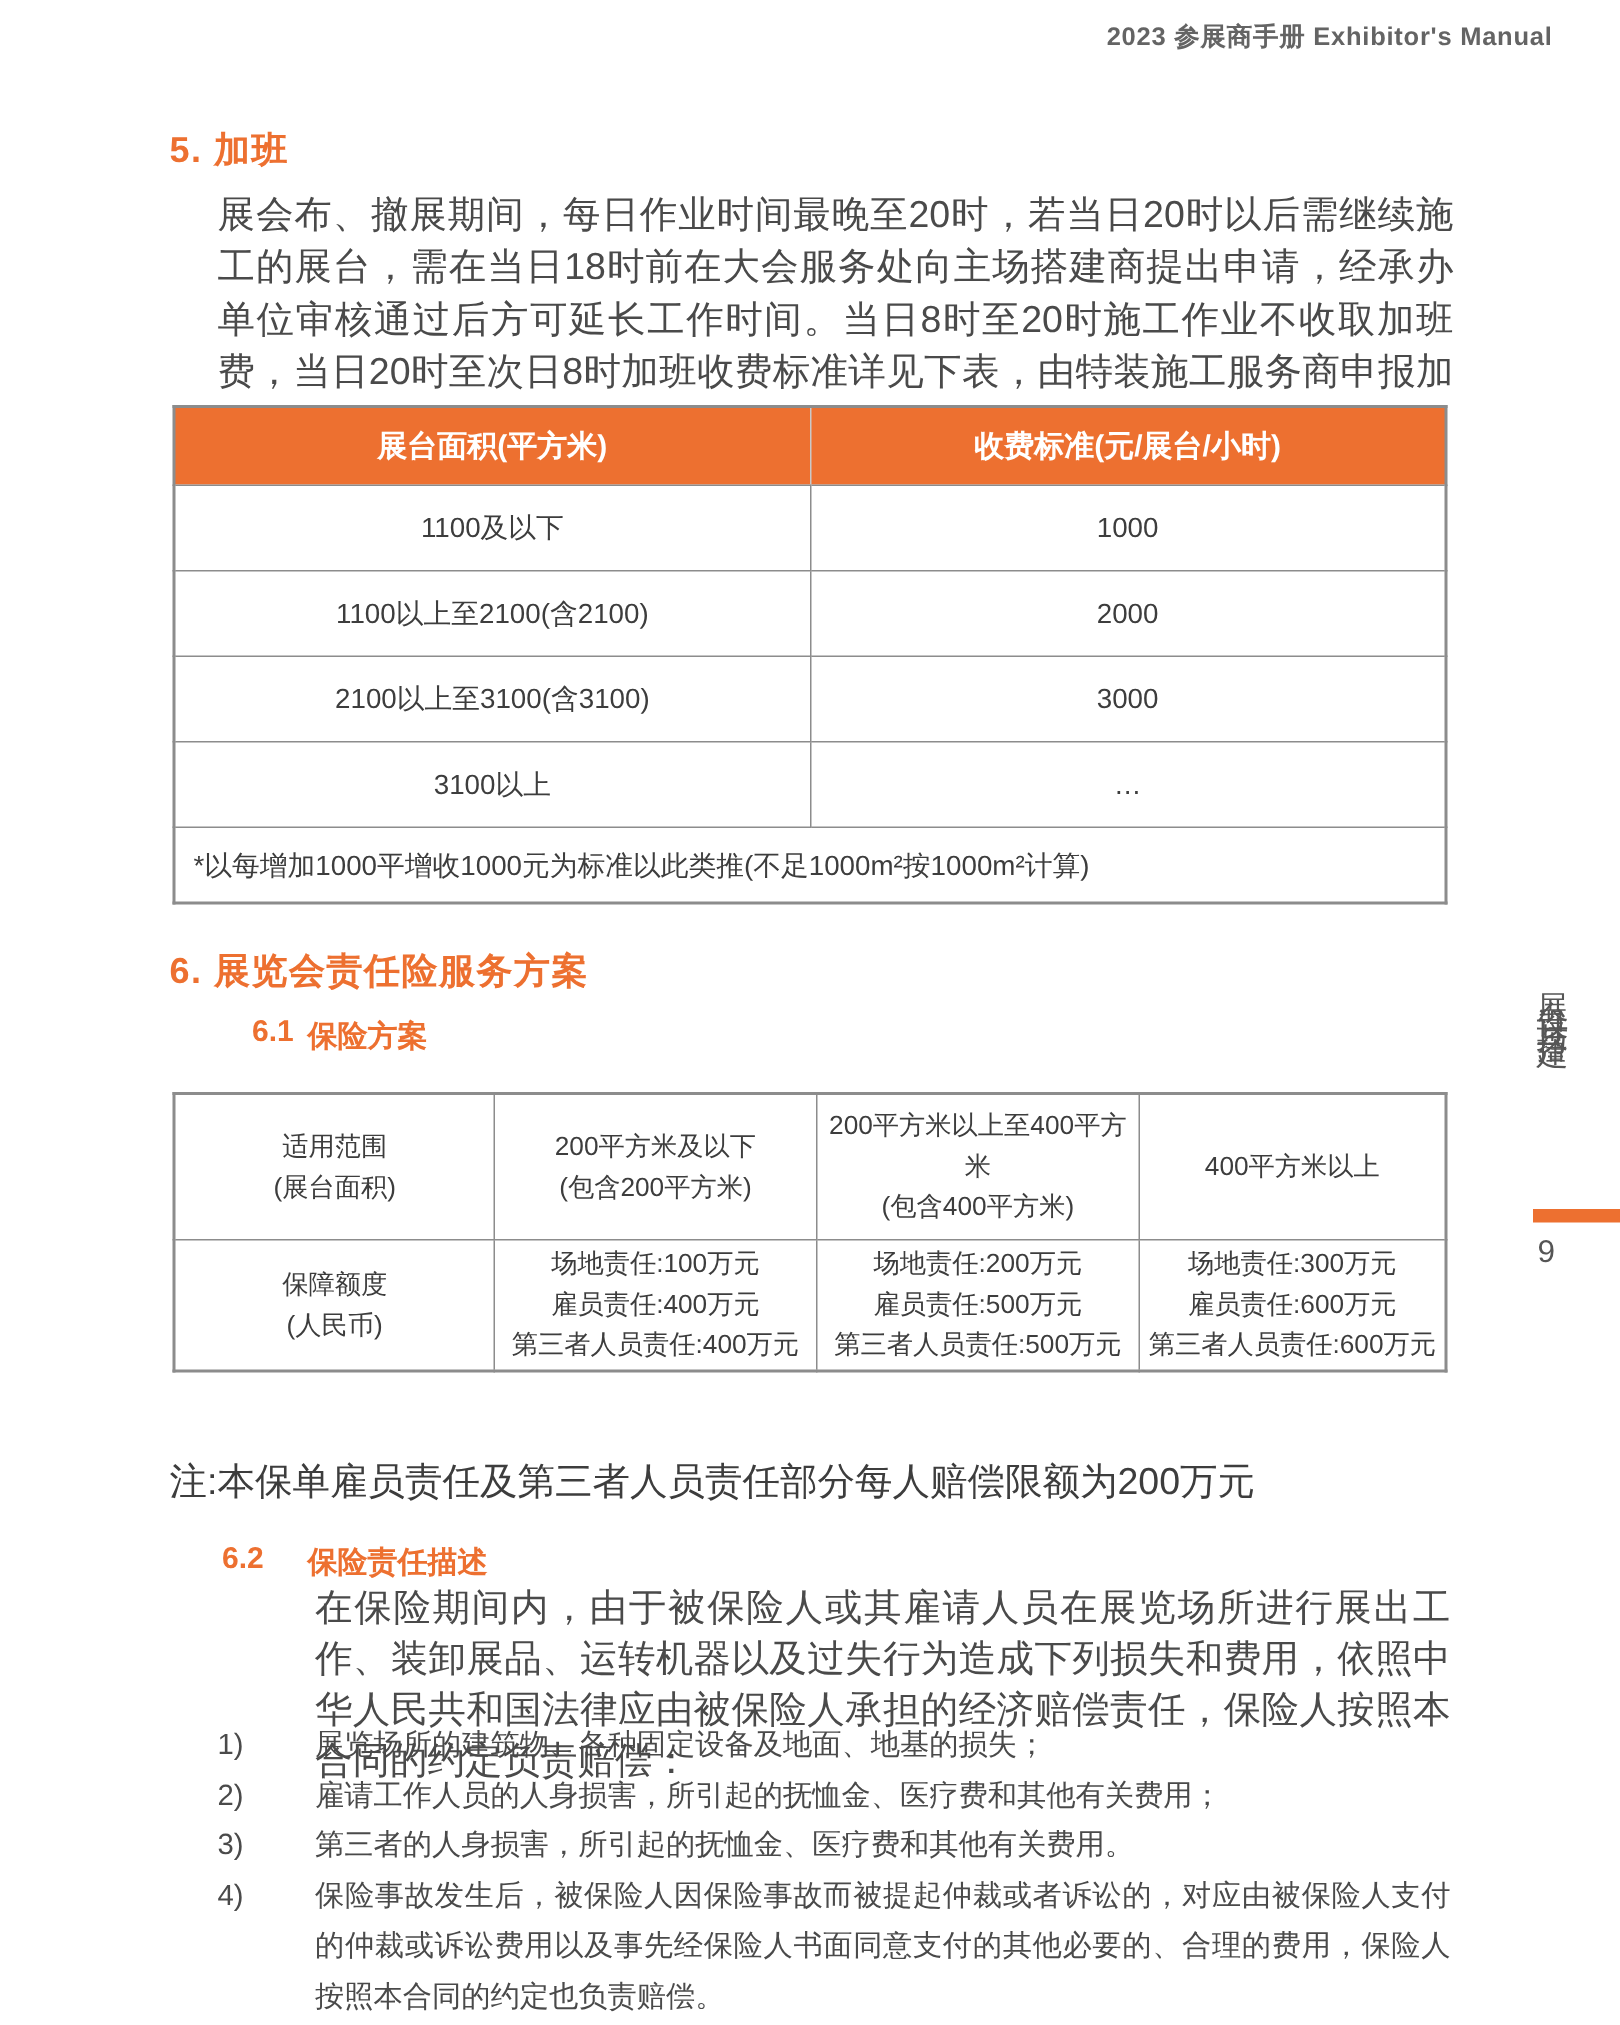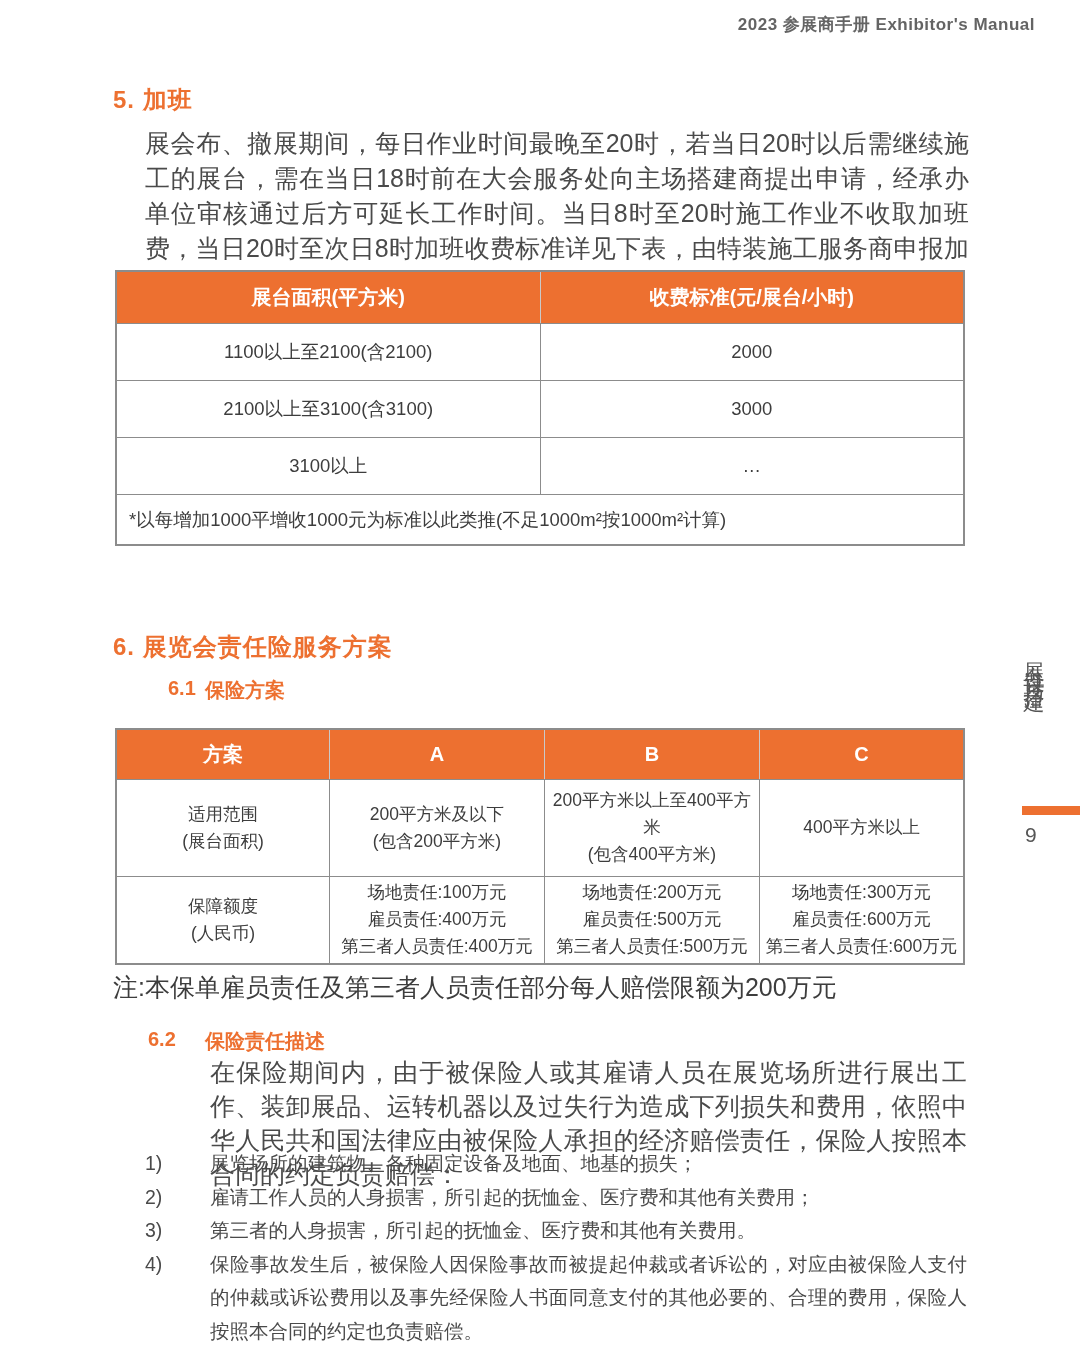--- a/index.html
+++ b/index.html
@@ -118,20 +118,24 @@
     <colgroup>
         <col style="width:50%">
         <col style="width:50%">
       </colgroup>
     <tbody>
         <tr>
       <th class="orange">展台面积(平方米)</th>
       <th class="orange">收费标准(元/展台/小时)</th>
     </tr>
     <tr>
+      <td>1100及以下</td>
+      <td>1000</td>
+    </tr>
+    <tr>
       <td>1100以上至2100(含2100)</td>
       <td>2000</td>
     </tr>
     <tr>
       <td>2100以上至3100(含3100)</td>
       <td>3000</td>
     </tr>
     <tr>
       <td>3100以上</td>
       <td>…</td>
@@ -147,26 +151,20 @@
   <div class="sub-title sub-label61">保险方案</div>
 
   <table class="doc-table t2">
     <colgroup>
         <col style="width:25.2%">
         <col style="width:25.3%">
         <col style="width:25.4%">
         <col style="width:24.1%">
       </colgroup>
     <tbody>
-        <tr>
-      <th class="orange">方案</th>
-      <th class="orange">A</th>
-      <th class="orange">B</th>
-      <th class="orange">C</th>
-    </tr>
     <tr class="r1">
       <td>
         <span class="cell-line">适用范围</span>
         <span class="cell-line">(展台面积)</span>
       </td>
       <td>
         <span class="cell-line">200平方米及以下</span>
         <span class="cell-line">(包含200平方米)</span>
       </td>
       <td>

